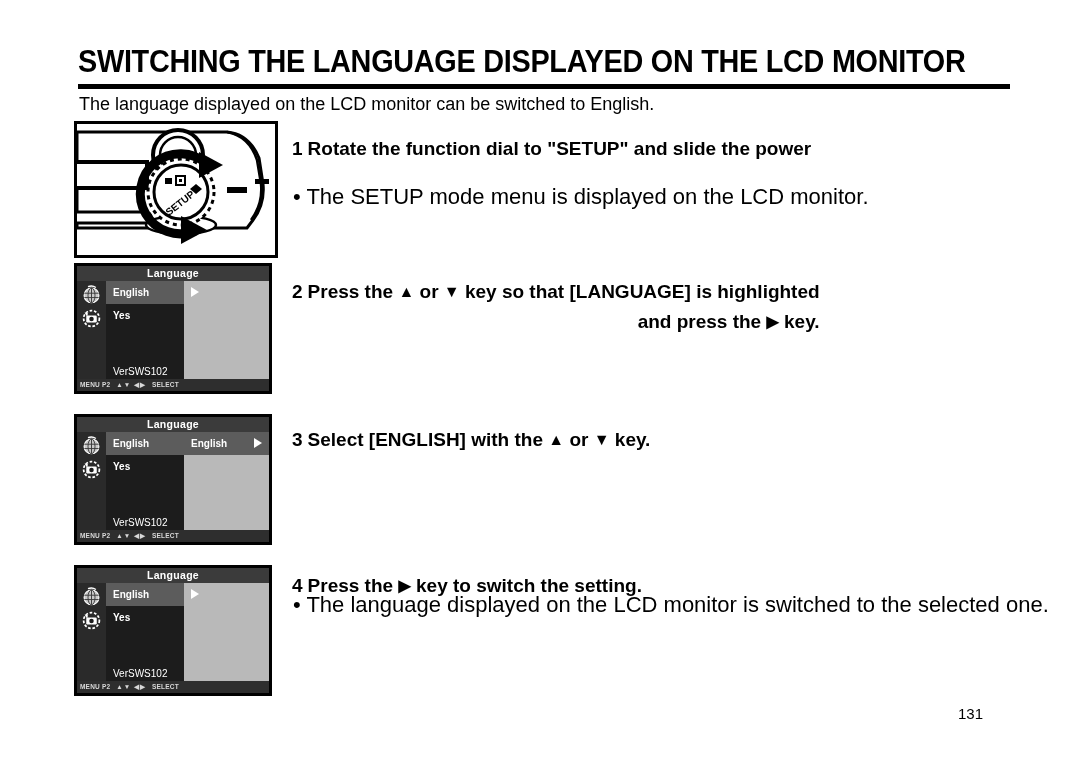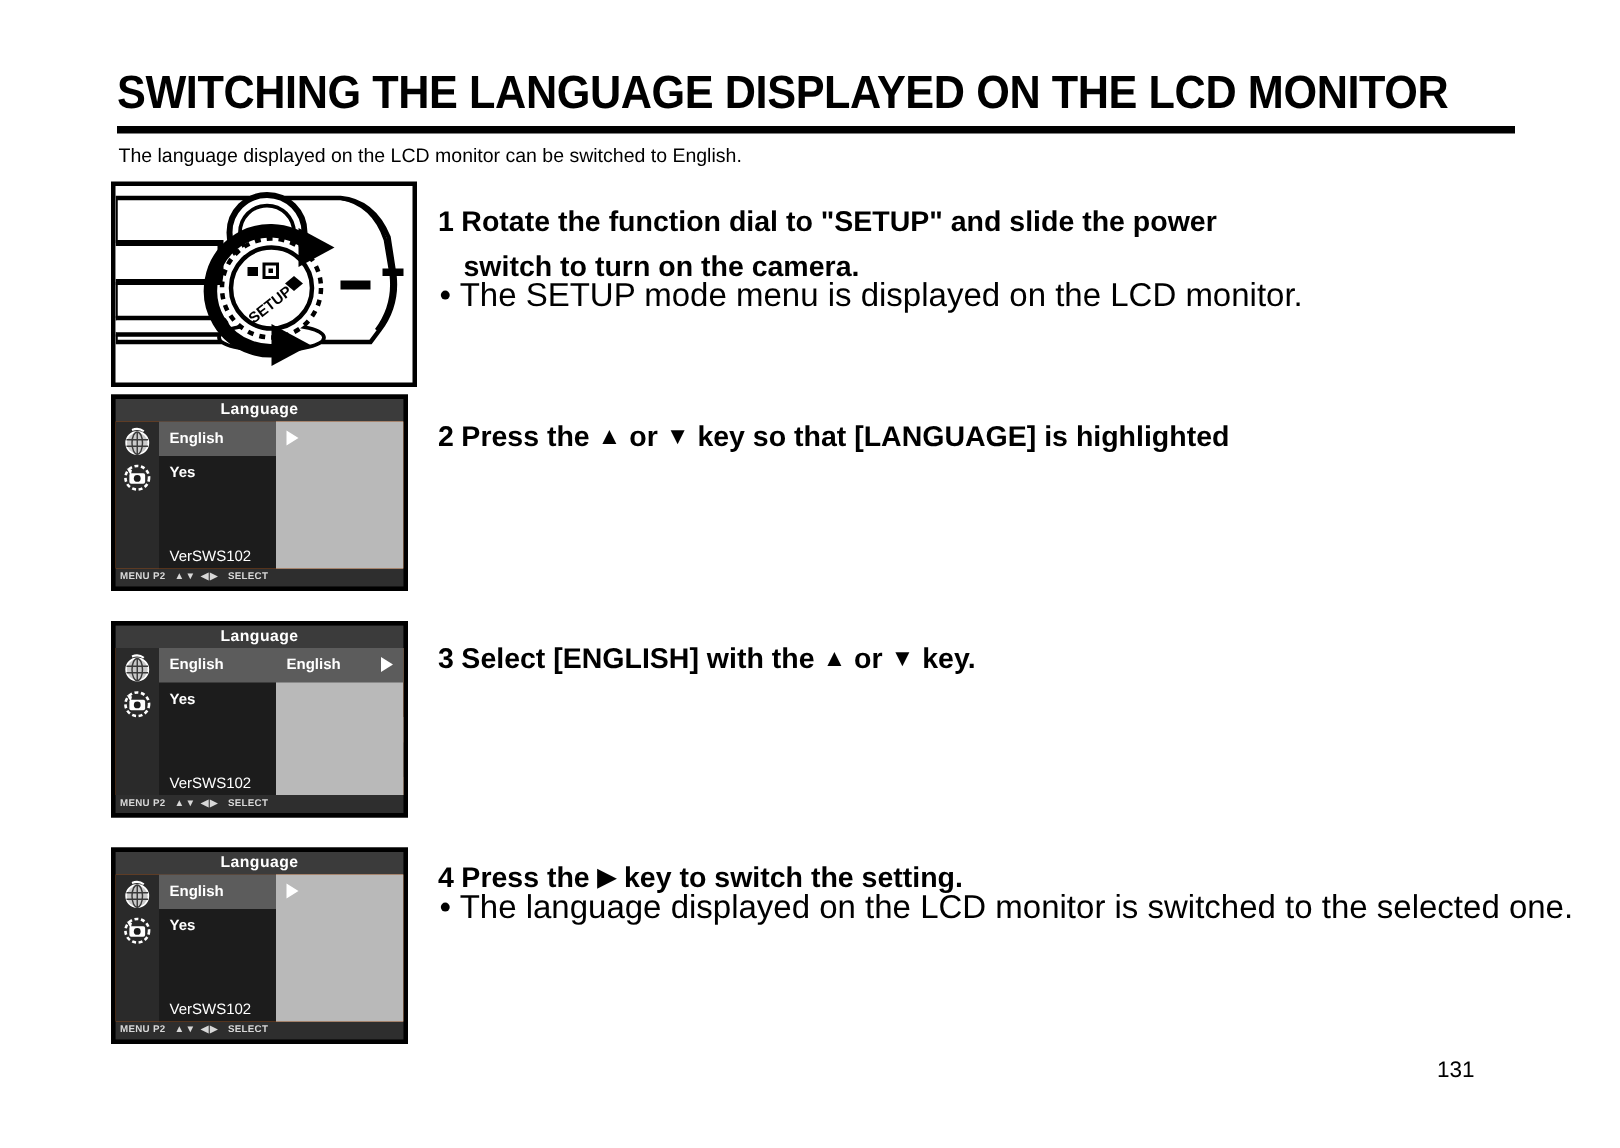--- a/index.html
+++ b/index.html
@@ -37,21 +37,21 @@
     top: 84px;
     width: 932px;
     height: 5px;
     background: #000;
   }
 
   .intro {
     position: absolute;
     left: 79px;
     top: 93px;
-    font-size: 13px;
+    font-size: 18px;
     line-height: 22px;
     white-space: nowrap;
   }
 
   
   .camera-box {
     position: absolute;
     left: 74px;
     top: 121px;
     width: 198px;
@@ -82,21 +82,21 @@
     color: #ffffff;
     font-weight: bold;
     font-size: 10.5px;
     text-align: center;
     line-height: 15px;
     letter-spacing: 0.3px;
   }
   .lcd-body {
     position: relative;
     height: 98px;
-    background: #f97316;
+    background: #0c4a6e;
     display: flex;
   }
   .icon-col {
     width: 29px;
     background: #2a2a2a;
     display: flex;
     flex-direction: column;
     align-items: center;
     padding-top: 3px;
     flex: 0 0 29px;
@@ -369,26 +369,26 @@
   </div>
   <div class="lcd-status">
     <span>MENU P2</span>
     <span class="keys">▲▼ ◀▶</span>
     <span>SELECT</span>
   </div>
 </div>
 
 <div class="step step1">
   <span class="num">1</span><span>Rotate the function dial to "SETUP" and slide the power</span>
-  <span class="step-2nd-line">switch  to  turn on the camera.</span>
 </div>
 <div class="bullet bullet1">•  The SETUP mode menu is displayed on the LCD monitor.</div>
 
 <div class="step step2">
   <span class="num">2</span><span>Press the </span><span class="gl">▲</span><span> or </span><span class="gl">▼</span><span> key so that [LANGUAGE] is highlighted</span>
+  <span class="step-2nd-line"><span>and press the </span><span class="gl">▶</span><span>  key.</span></span>
 </div>
 
 <div class="step step3">
   <span class="num">3</span><span>Select [ENGLISH] with the </span><span class="gl">▲</span><span> or </span><span class="gl">▼</span><span>  key.</span>
 </div>
 
 <div class="step step4">
   <span class="num">4</span><span>Press the </span><span class="gl">▶</span><span>  key to switch the setting.</span>
 </div>
 <div class="bullet bullet4">•  The language displayed on the LCD monitor is switched to the selected one.</div>

